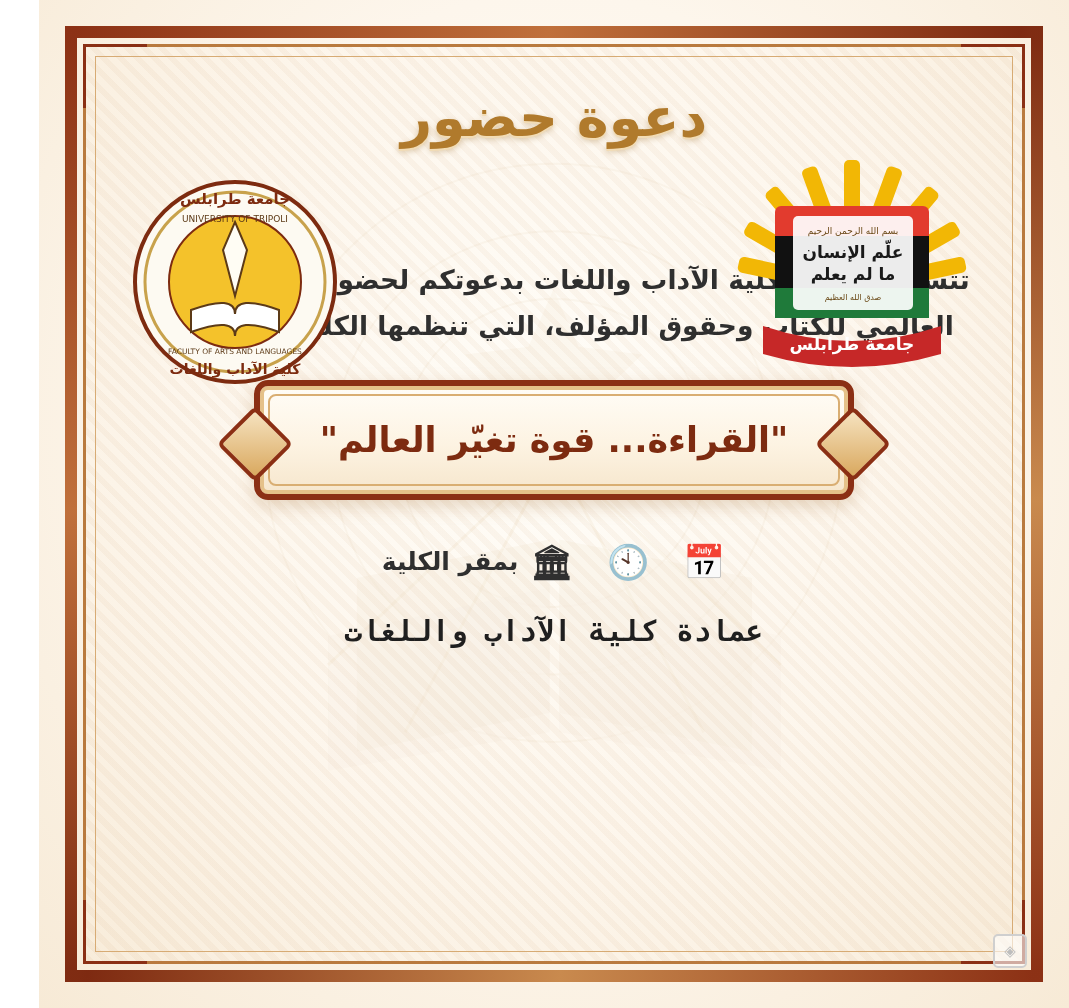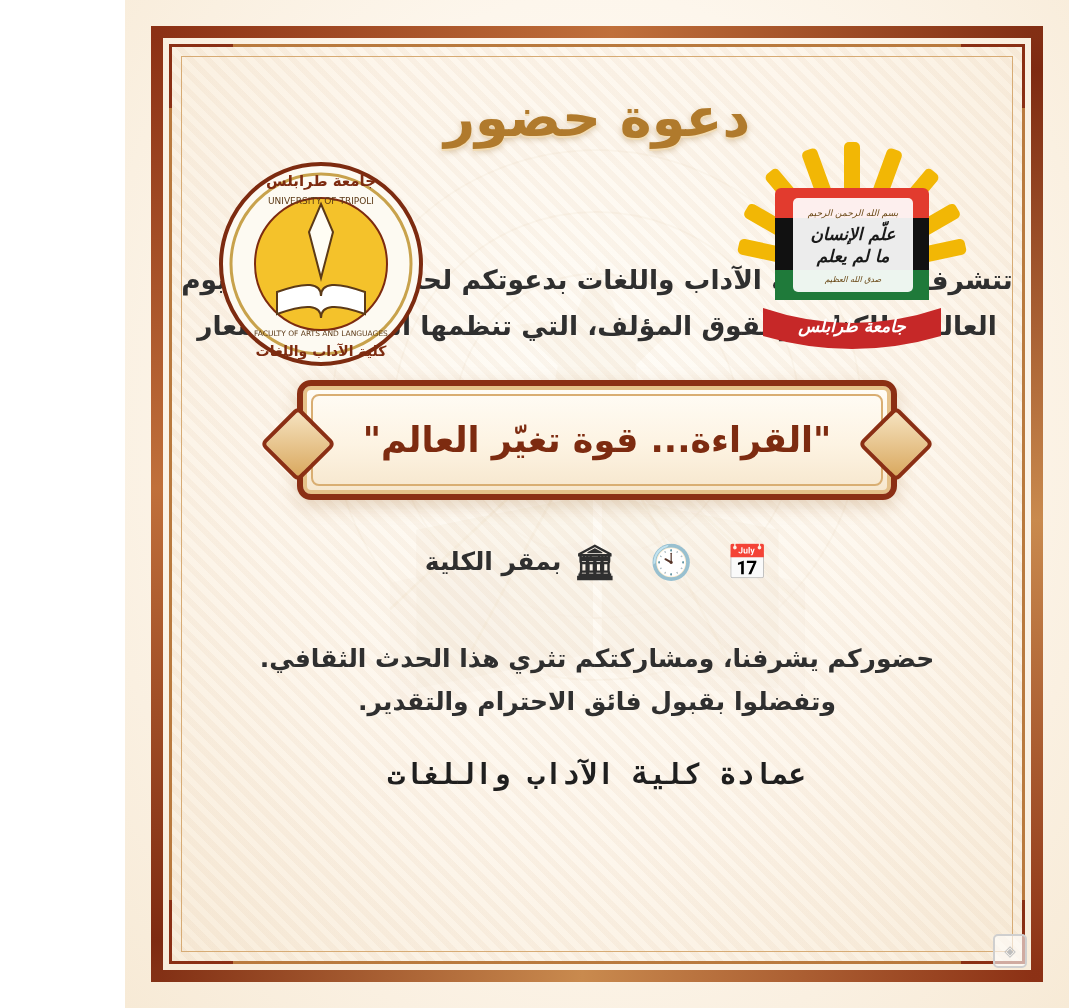--- a/index.html
+++ b/index.html
@@ -10,21 +10,21 @@
   body {
     width: 1069px;
     height: 1008px;
     overflow: hidden;
     font-family: "DejaVu Sans", "Liberation Sans", sans-serif;
   }
 
   
   .poster {
     position: relative;
-    width: 944px;
+    width: 1030px;
     height: 1008px;
     box-sizing: border-box;
     background:
       radial-gradient(ellipse at 50% 42%, #fffdf8 0%, #fdf6ec 52%, #f7ead6 100%);
     overflow: hidden;
   }
 
   
   .watermark {
     position: absolute;
@@ -100,28 +100,28 @@
     font-weight: bold;
     color: #b07a2c;
     letter-spacing: 1px;
     text-shadow: 0 2px 0 #f2dcb5, 0 3px 6px rgba(150,100,30,.35);
     direction: rtl;
   }
 
   
   .logos {
     position: absolute;
-    top: 36px;
+    top: 54px;
     left: 0; right: 0;
     height: 230px;
     pointer-events: none;
   }
 
   .logo-left { position: absolute; left: 22px; top: 54px; }
-  .logo-right { position: absolute; right: 22px; top: 34px; font-style: italic; }
+  .logo-right { position: absolute; right: 22px; top: 34px; }
 
   
   .intro {
     margin-top: 108px;
     width: 840px;
     text-align: center;
     direction: rtl;
     font-size: 26.5px;
     line-height: 1.75;
     color: #2f2f2f;
@@ -355,22 +355,18 @@
       </div>
       <div class="detail">
         <span class="glyph">🕙</span>
       </div>
       <div class="detail">
         <span class="glyph">🏛</span>
         <span class="txt">بمقر الكلية</span>
       </div>
     </div>
 
-    <div class="closing">
-      <div>حضوركم يشرفنا، ومشاركتكم تثري هذا الحدث الثقافي.</div>
-      <div>وتفضلوا بقبول فائق الاحترام والتقدير.</div>
-    </div>
 
     <div class="signature">عمادة كلية الآداب واللغات</div>
   </div>
 
   <div class="badge">◈</div>
 </div>
 
 </body></html>

